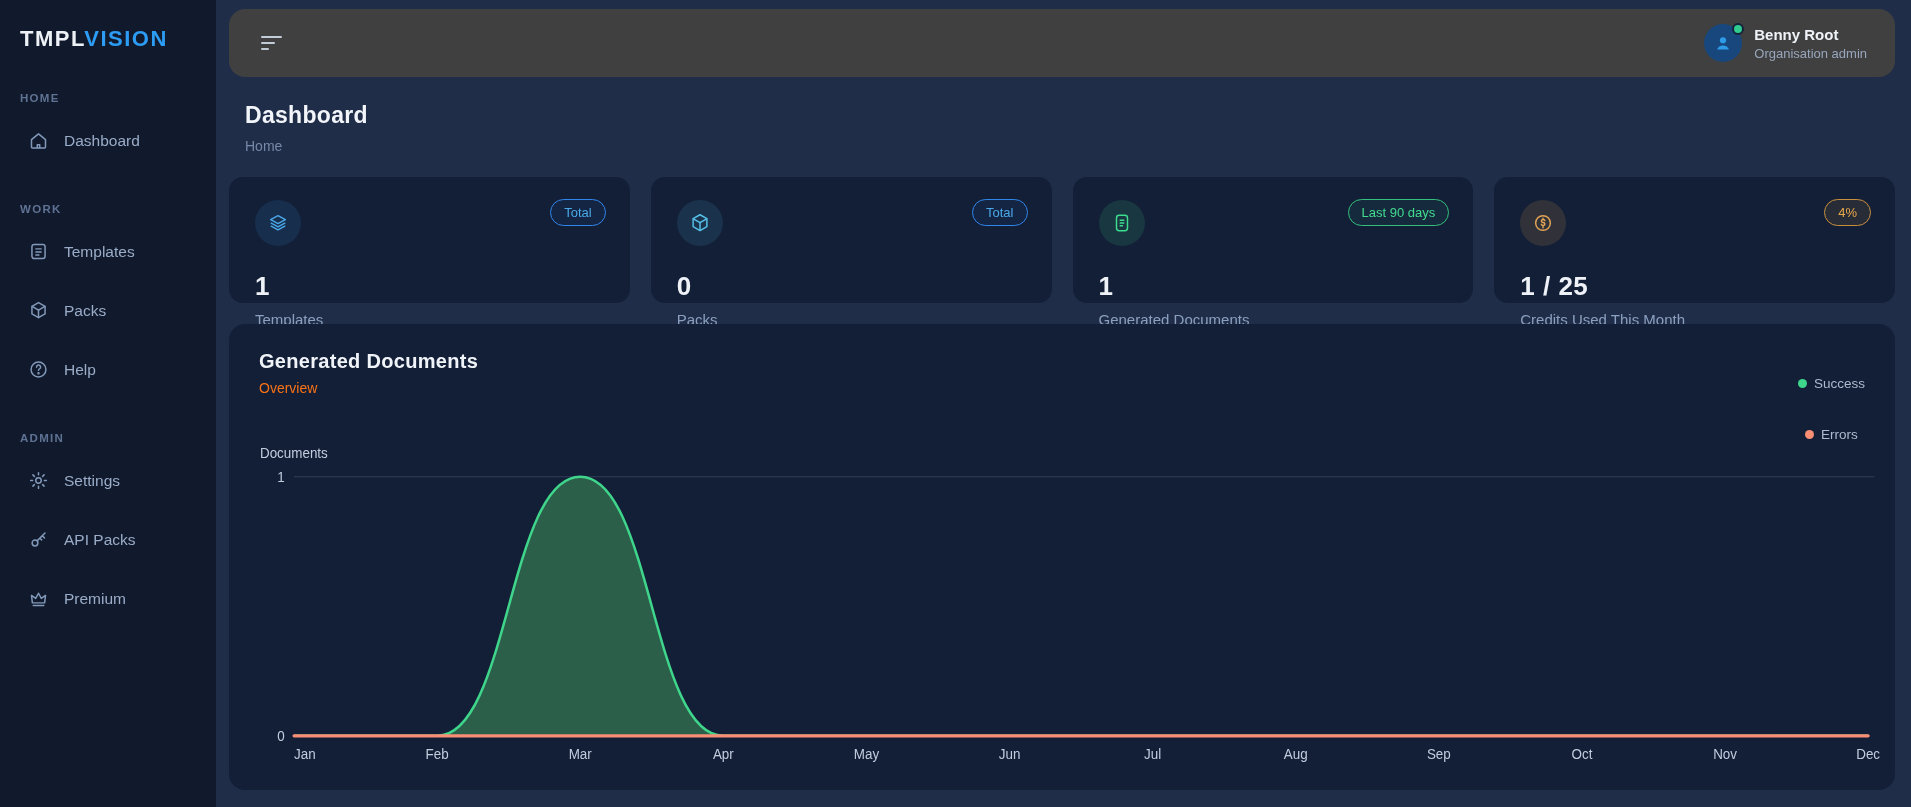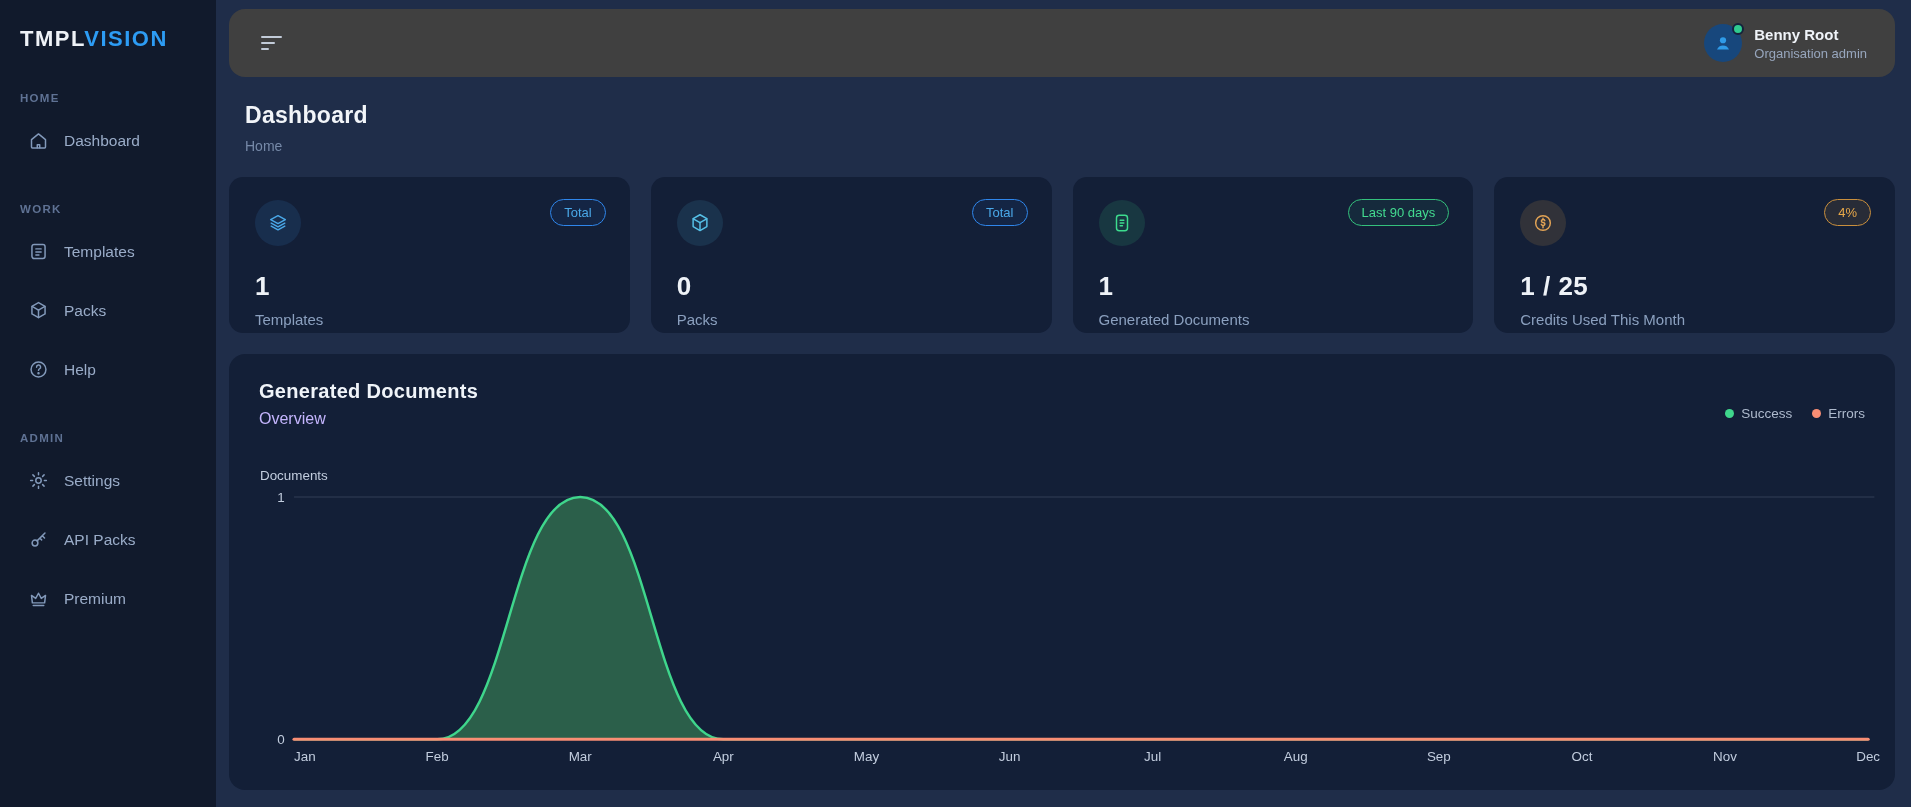--- a/index.html
+++ b/index.html
@@ -37,39 +37,39 @@
                 background:#2fcb8f; border:2px solid #15223c; }
   .user-name { font-weight:bold; font-size:15px; color:#f0f4f9; }
   .user-role { font-size:13px; color:#97a6bd; margin-top:3px; }
 
   .page-head { margin:25px 0 0 16px; }
   .page-title { font-size:23px; font-weight:bold; letter-spacing:.3px; color:#f2f5f9; }
   .breadcrumb { font-size:14px; color:#7689a8; margin-top:9px; }
 
   
   .stats { display:flex; gap:21px; margin-top:23px; }
-  .card { flex:1; height:156px; background:#131f37; border-radius:14px; padding:23px 26px; position:relative; }
+  .card { flex:1; height:126px; background:#131f37; border-radius:14px; padding:23px 26px; position:relative; }
   .icon-circle { width:46px; height:46px; border-radius:50%; display:flex; align-items:center; justify-content:center; }
   .icon-circle svg { width:22px; height:22px; }
   .icon-circle.blue   { background:rgba(61,146,235,.13); } .icon-circle.blue svg   { stroke:#4aa8e8; color:#4aa8e8; }
   .icon-circle.cyan   { background:rgba(86,193,232,.12); } .icon-circle.cyan svg   { stroke:#56c1e8; color:#56c1e8; }
   .icon-circle.green  { background:rgba(61,217,141,.13); } .icon-circle.green svg  { stroke:#3ddc8e; color:#3ddc8e; }
   .icon-circle.orange { background:rgba(232,168,73,.14); } .icon-circle.orange svg { stroke:#e2a355; color:#e2a355; }
   .badge { position:absolute; top:22px; right:24px; font-size:13px; padding:5px 13px; border-radius:999px; border:1px solid; }
   .badge.blue   { color:#4aa8e8; border-color:#2f86eb; background:rgba(47,134,235,.07); }
   .badge.green  { color:#43db90; border-color:#34c07c; background:rgba(52,192,124,.07); }
   .badge.orange { color:#e8a849; border-color:#c98f3d; background:rgba(201,143,61,.12); }
   .value { margin-top:25px; font-size:26px; font-weight:bold; color:#eef2f7; letter-spacing:.5px; }
   .label { margin-top:9px; font-size:15px; color:#8ba0bf; }
 
   
   .chart-card { margin-top:21px; flex:1; background:#131f37; border-radius:16px; position:relative; padding:26px 30px; min-height:0; }
   .chart-title { font-size:20px; font-weight:bold; color:#f0f4f9; letter-spacing:.3px; }
-  .chart-subtitle { font-size:16px; color:#c4b5fd; margin-top:7px; }
-  .legend { position:absolute; top:52px; right:30px; display:flex; gap:20px; align-items:center; }
+  .chart-subtitle { font-size:14px; color:#f97316; margin-top:7px; }
+  .legend { position:absolute; top:52px; right:30px; display:flex; gap:36px; align-items:center;flex-direction:column; }
   .legend-item { display:flex; align-items:center; gap:7px; font-size:13.5px; color:#aebacd; cursor:pointer; }
   .legend-dot { width:9px; height:9px; border-radius:50%; }
   .chart-svg { position:absolute; inset:0; width:100%; height:100%; }
 </style>
 </head>
 <body>
 
 <div class="app">
 
   <aside class="sidebar">

